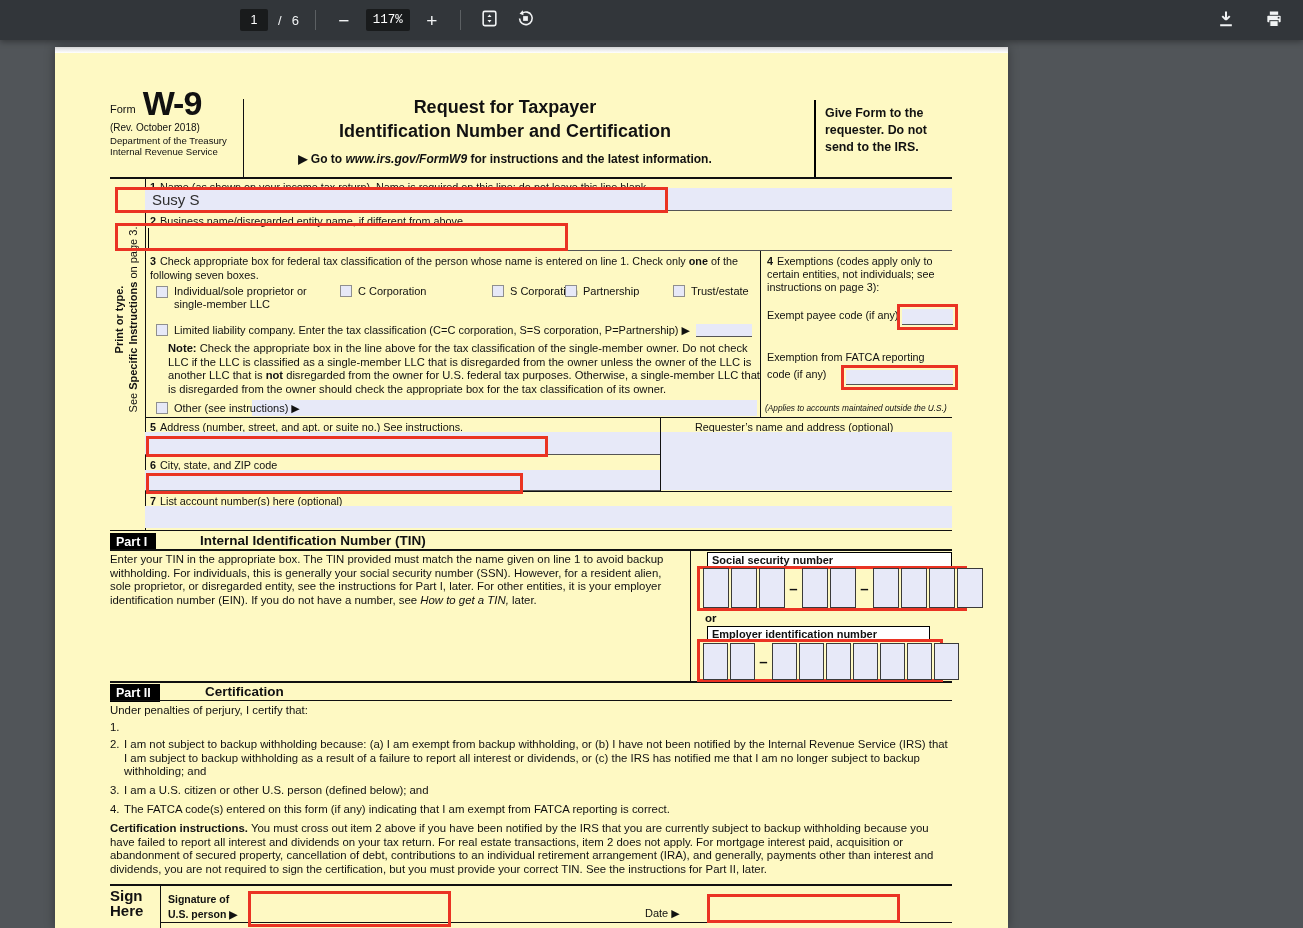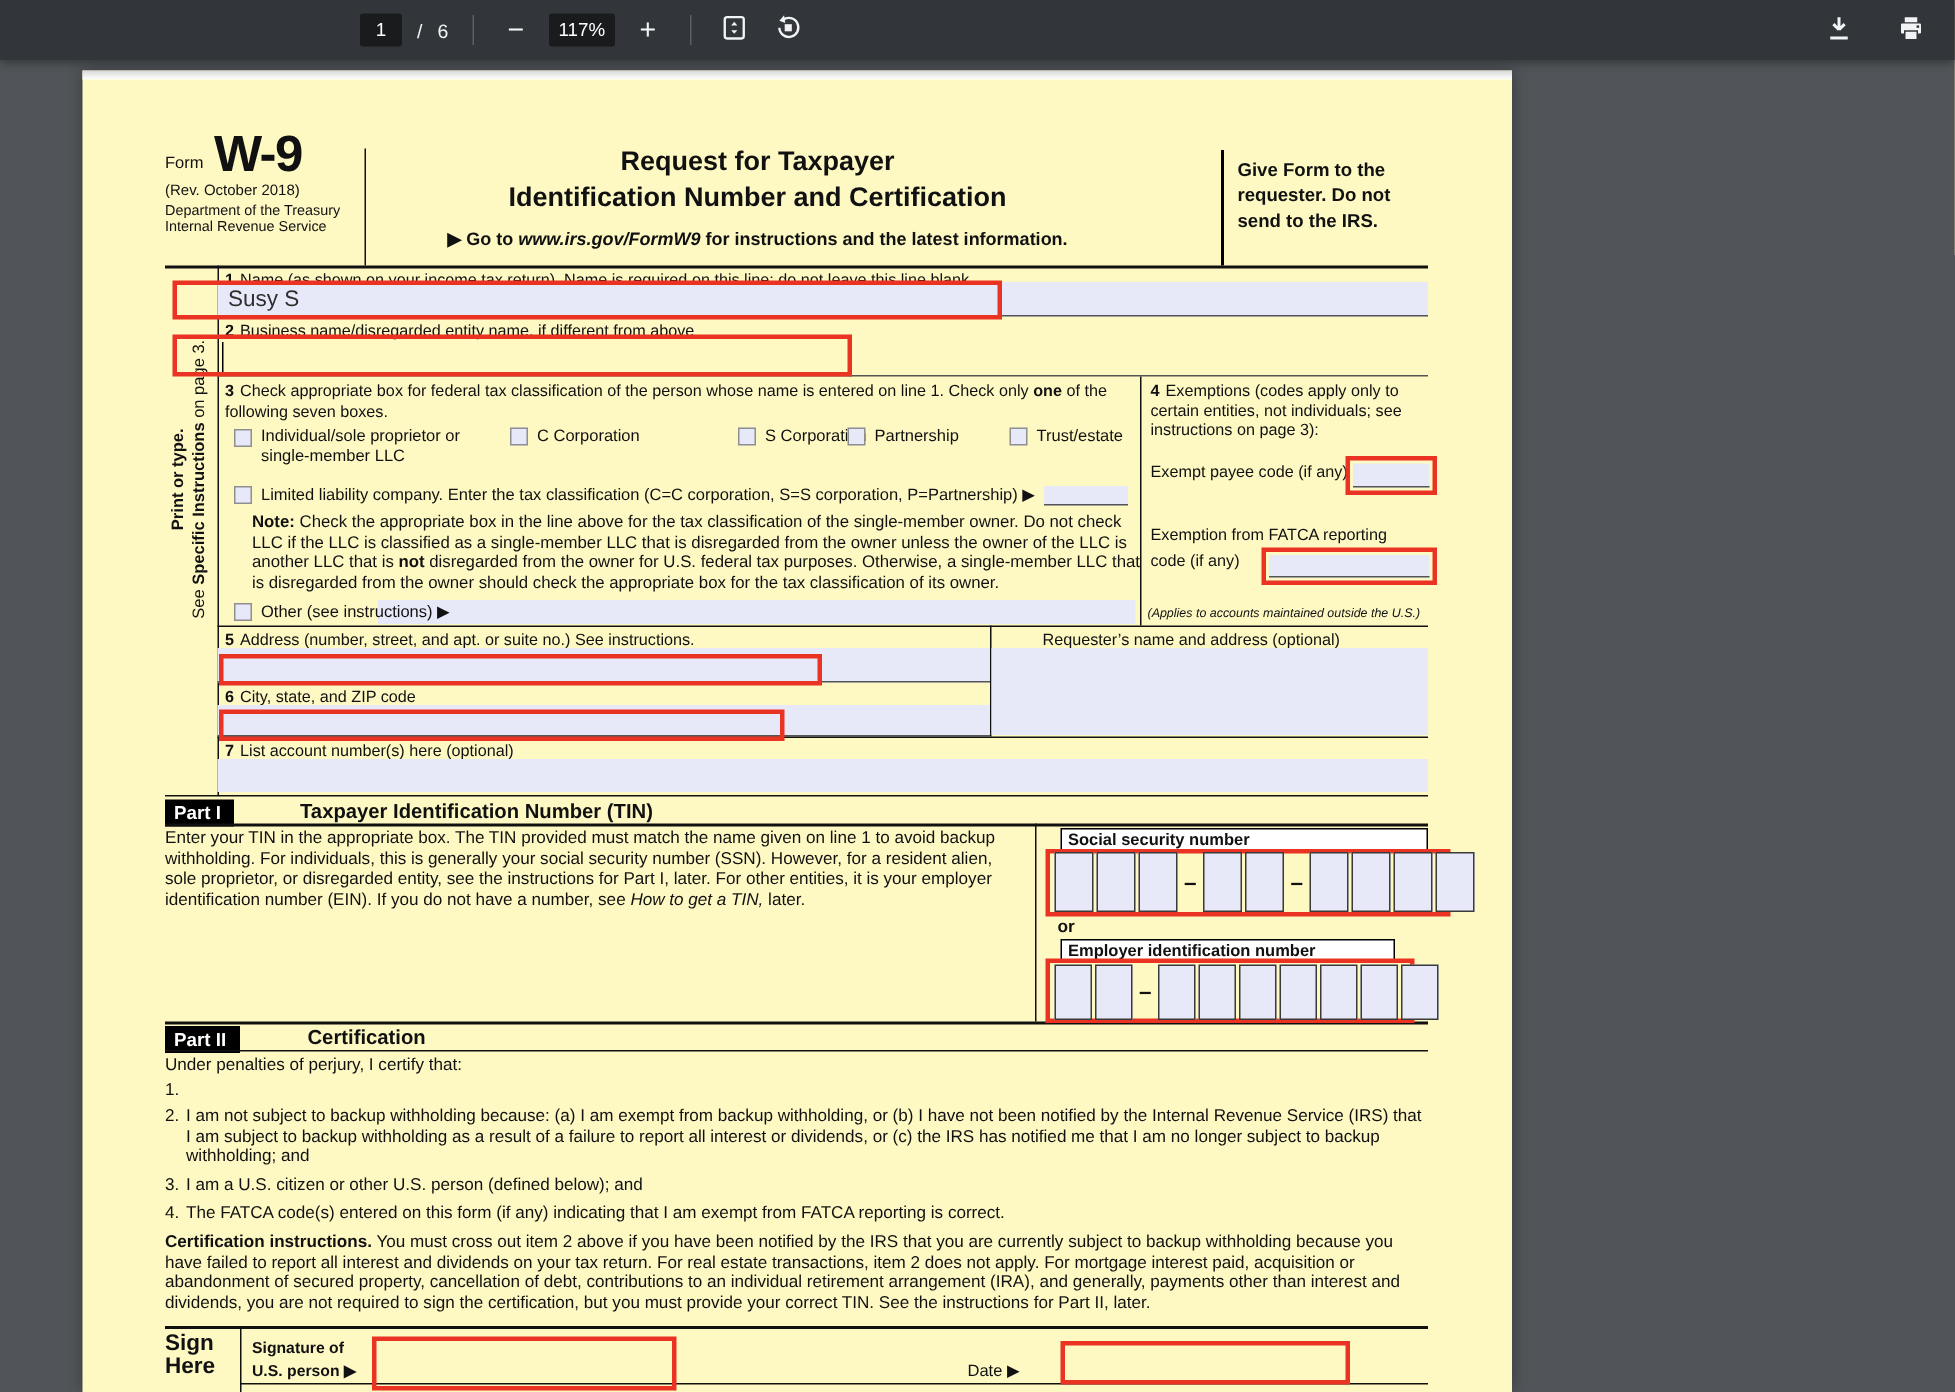--- a/index.html
+++ b/index.html
@@ -7,21 +7,21 @@
               font-family:"Liberation Sans", sans-serif; color:#111; }
 
   
   .toolbar { position:absolute; left:0; top:0; width:1303px; height:40px;
              background:#32363a; box-shadow:0 2px 6px rgba(0,0,0,.35); z-index:20; }
   .tb-center { position:absolute; left:240px; top:0; height:40px; display:flex; align-items:center; gap:10px; }
   .tb-right  { position:absolute; right:16px; top:0; height:40px; display:flex; align-items:center; gap:22px; }
   .tb-box { background:#191b1c; color:#fff; font-size:12.5px; border-radius:2px;
             display:flex; align-items:center; justify-content:center; }
   .pagebox { width:28px; height:22px; }
-  .zoombox { width:44px; height:22px; }
+  .zoombox { width:44px; height:22px;font-family:Liberation Mono, monospace; }
   .tb-txt { color:#f1f3f4; font-size:13px; }
   .tb-sep { width:1px; height:20px; background:#5c6063; margin:0 6px; }
   .tb-btn { color:#f1f3f4; font-size:19px; line-height:19px; cursor:default; background:none; border:none;
             display:flex; align-items:center; justify-content:center; width:24px; height:24px; }
   .tb-icon { display:flex; align-items:center; justify-content:center; width:26px; height:26px; background:none; border:none; }
 
   
   .page { position:absolute; left:55px; top:47px; width:953px; height:881px; background:#fef9c3;
           box-shadow:0 0 10px rgba(0,0,0,.35); z-index:10; }
   .page::before { content:""; position:absolute; left:0; top:0; right:0; height:6px;
@@ -221,21 +221,21 @@
 
   <div class="hline" style="left:90px; top:444px; width:807px;"></div>
   <div class="abs fl" style="left:95px; top:448px; display:flex;">
     <b>7</b>
       <span>List account number(s) here (optional)</span>
   </div>
   <div class="abs lav" style="left:90px; top:459px; width:807px; height:22px;"></div>
 
   <div class="hline" style="left:55px; top:483px; width:842px;"></div>
   <div class="badge" style="left:55px; top:486px;">Part I</div>
-  <div class="part-title" style="left:145px; top:486px;">Taxpayer Identification Number (TIN)</div>
+  <div class="part-title" style="left:145px; top:486px;">Internal Identification Number (TIN)</div>
   <div class="hline" style="left:55px; top:502px; width:842px; height:2px;"></div>
 
   <div class="abs body-txt" style="left:55px; top:506px; width:572px;">
     <span>Enter your TIN in the appropriate box. The TIN provided must match the name given on line 1 to avoid backup withholding. For individuals, this is generally your social security number (SSN). However, for a resident alien, sole proprietor, or disregarded entity, see the instructions for Part I, later. For other entities, it is your employer identification number (EIN). If you do not have a number, see </span><i>How to get a TIN,</i><span> later.</span>
   </div>
   <div class="vline" style="left:635px; top:502px; height:132px;"></div>
 
   <div class="tin-label" style="left:652px; top:505px; width:245px;">Social security number</div>
   <div class="tin-wrap" style="left:648px; top:521px;">
       <div class="tin-cell"></div>

